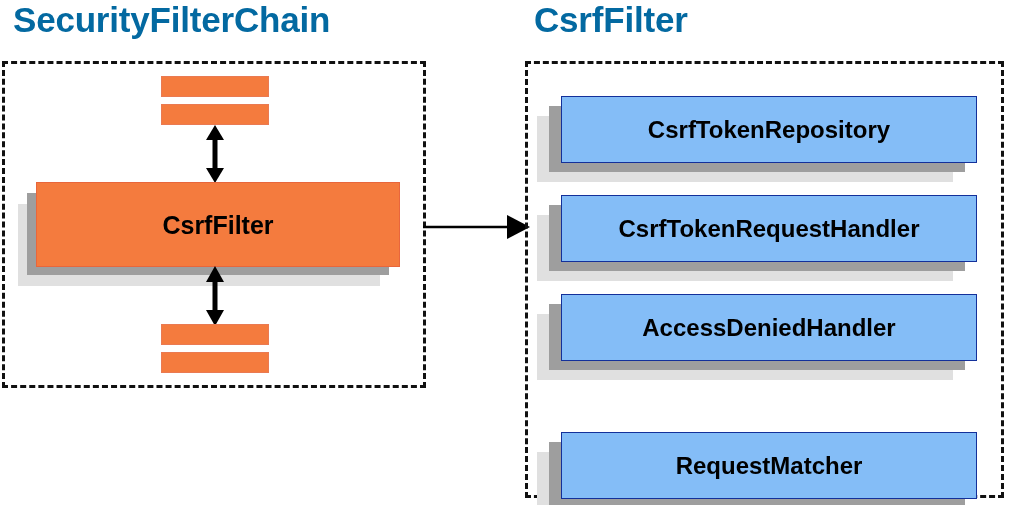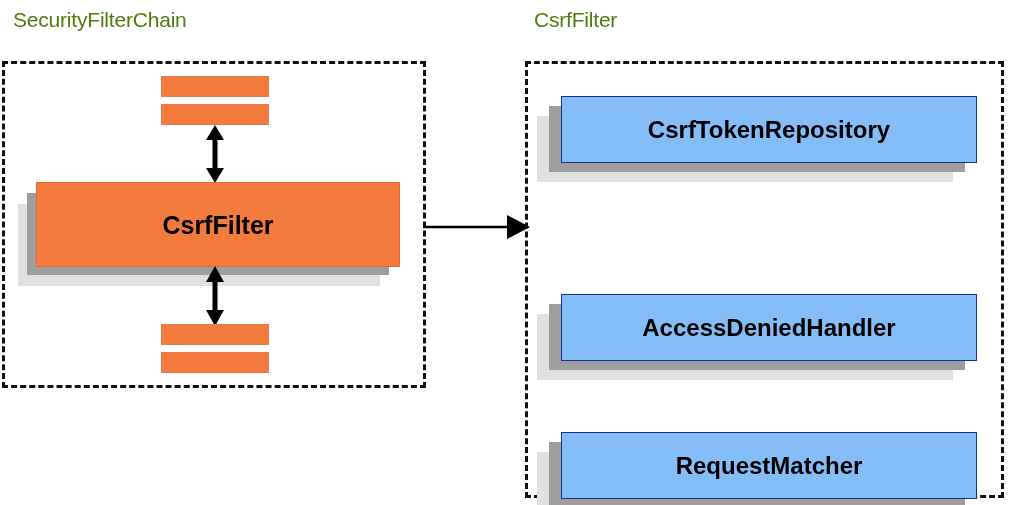--- a/index.html
+++ b/index.html
@@ -12,24 +12,24 @@
     width: 1010px;
     height: 505px;
     background: #ffffff;
     overflow: hidden;
     font-family: "Liberation Sans", sans-serif;
   }
 
   
   .panel-title {
     position: absolute;
-    font-weight: normal;
-    font-size: 21px;
+    font-weight: bold;
+    font-size: 35px;
     line-height: 34px;
-    color: #4d7c0f;
+    color: #0369a1;
     letter-spacing: -0.2px;
     white-space: nowrap;
   }
   #title-left  { left: 13px;  top: 3px; }
   #title-right { left: 534px; top: 3px; }
 
   
   .dashed-box {
     position: absolute;
     border: 3px dashed #111111;
@@ -154,20 +154,27 @@
   <div class="dashed-box" id="panel-right"></div>
 
   <div class="stack" style="left:537px; top:96px; width:440px; height:86px;">
     <div class="sh-light" style="left:0px;  top:20px; width:416px; height:66px;"></div>
     <div class="sh-dark" style="left:12px; top:10px; width:416px; height:66px;"></div>
     <div class="face face-blue" style="left:24px; top:0px;  width:416px; height:67px;">
       <span class="lbl">CsrfTokenRepository</span>
     </div>
   </div>
 
+  <div class="stack" style="left:537px; top:195px; width:440px; height:86px;">
+    <div class="sh-light" style="left:0px;  top:20px; width:416px; height:66px;"></div>
+    <div class="sh-dark" style="left:12px; top:10px; width:416px; height:66px;"></div>
+    <div class="face face-blue" style="left:24px; top:0px;  width:416px; height:67px;">
+      <span class="lbl">CsrfTokenRequestHandler</span>
+    </div>
+  </div>
 
   <div class="stack" style="left:537px; top:294px; width:440px; height:61px;">
     <div class="sh-light" style="left:0px;  top:20px; width:416px; height:66px;"></div>
     <div class="sh-dark" style="left:12px; top:10px; width:416px; height:66px;"></div>
     <div class="face face-blue" style="left:24px; top:0px;  width:416px; height:67px;">
       <span class="lbl">AccessDeniedHandler</span>
     </div>
   </div>
 
   <div class="stack" style="left:537px; top:393px; width:440px; height:86px;margin-top:39px;">

